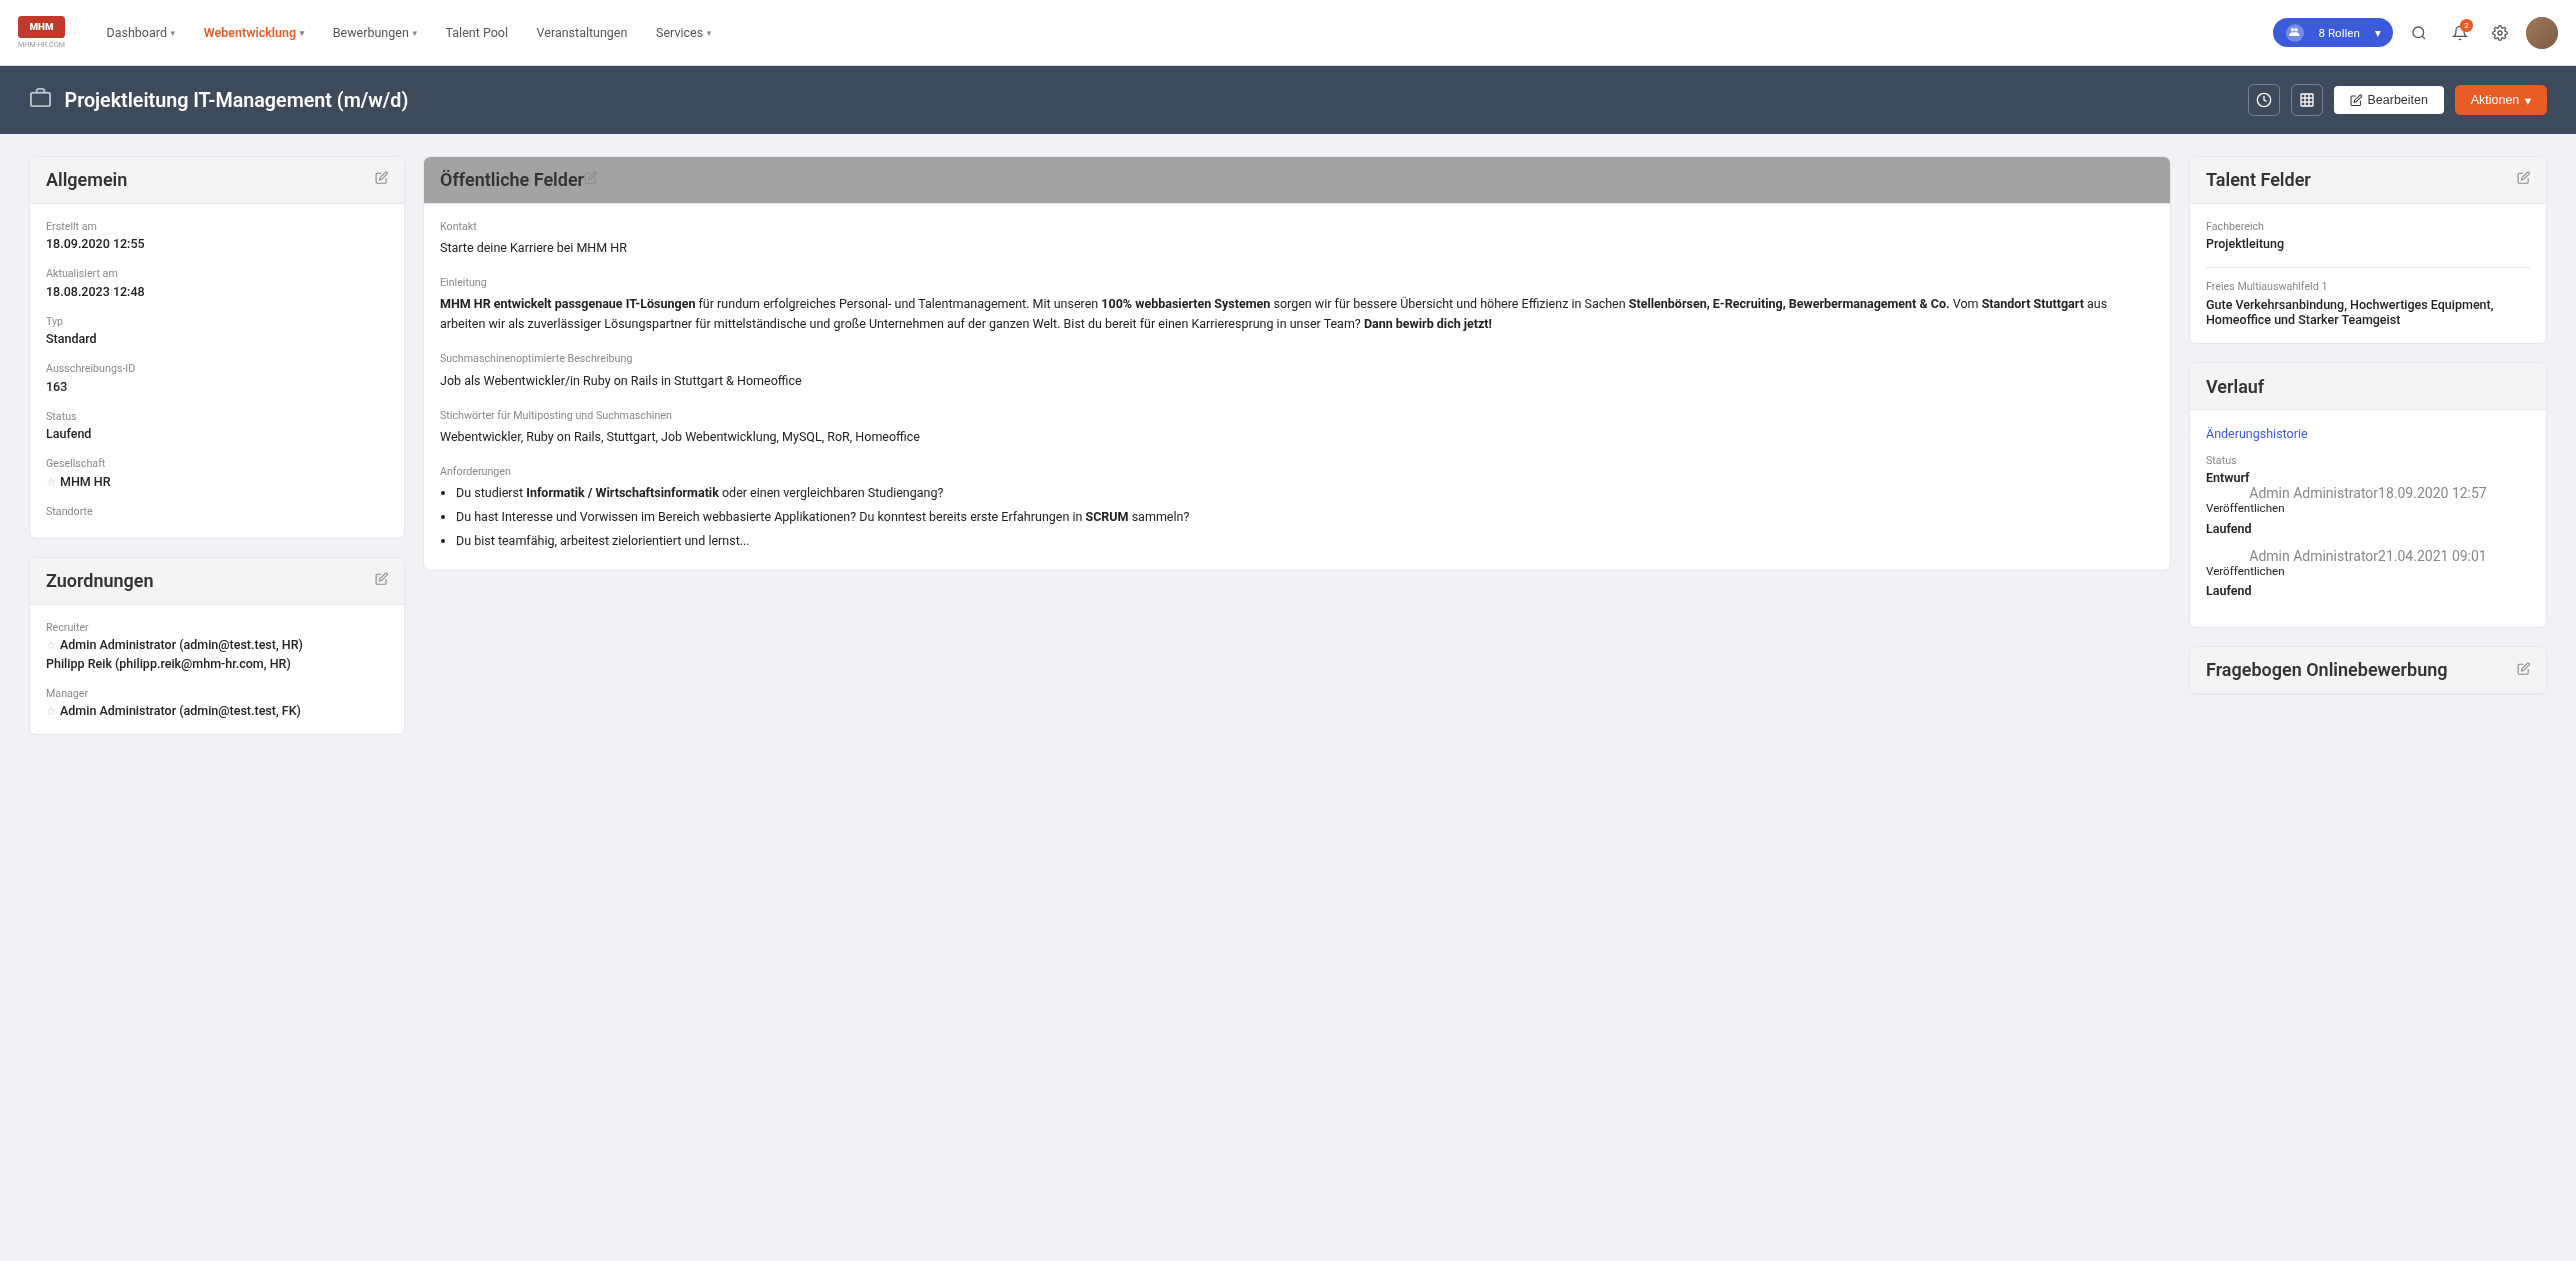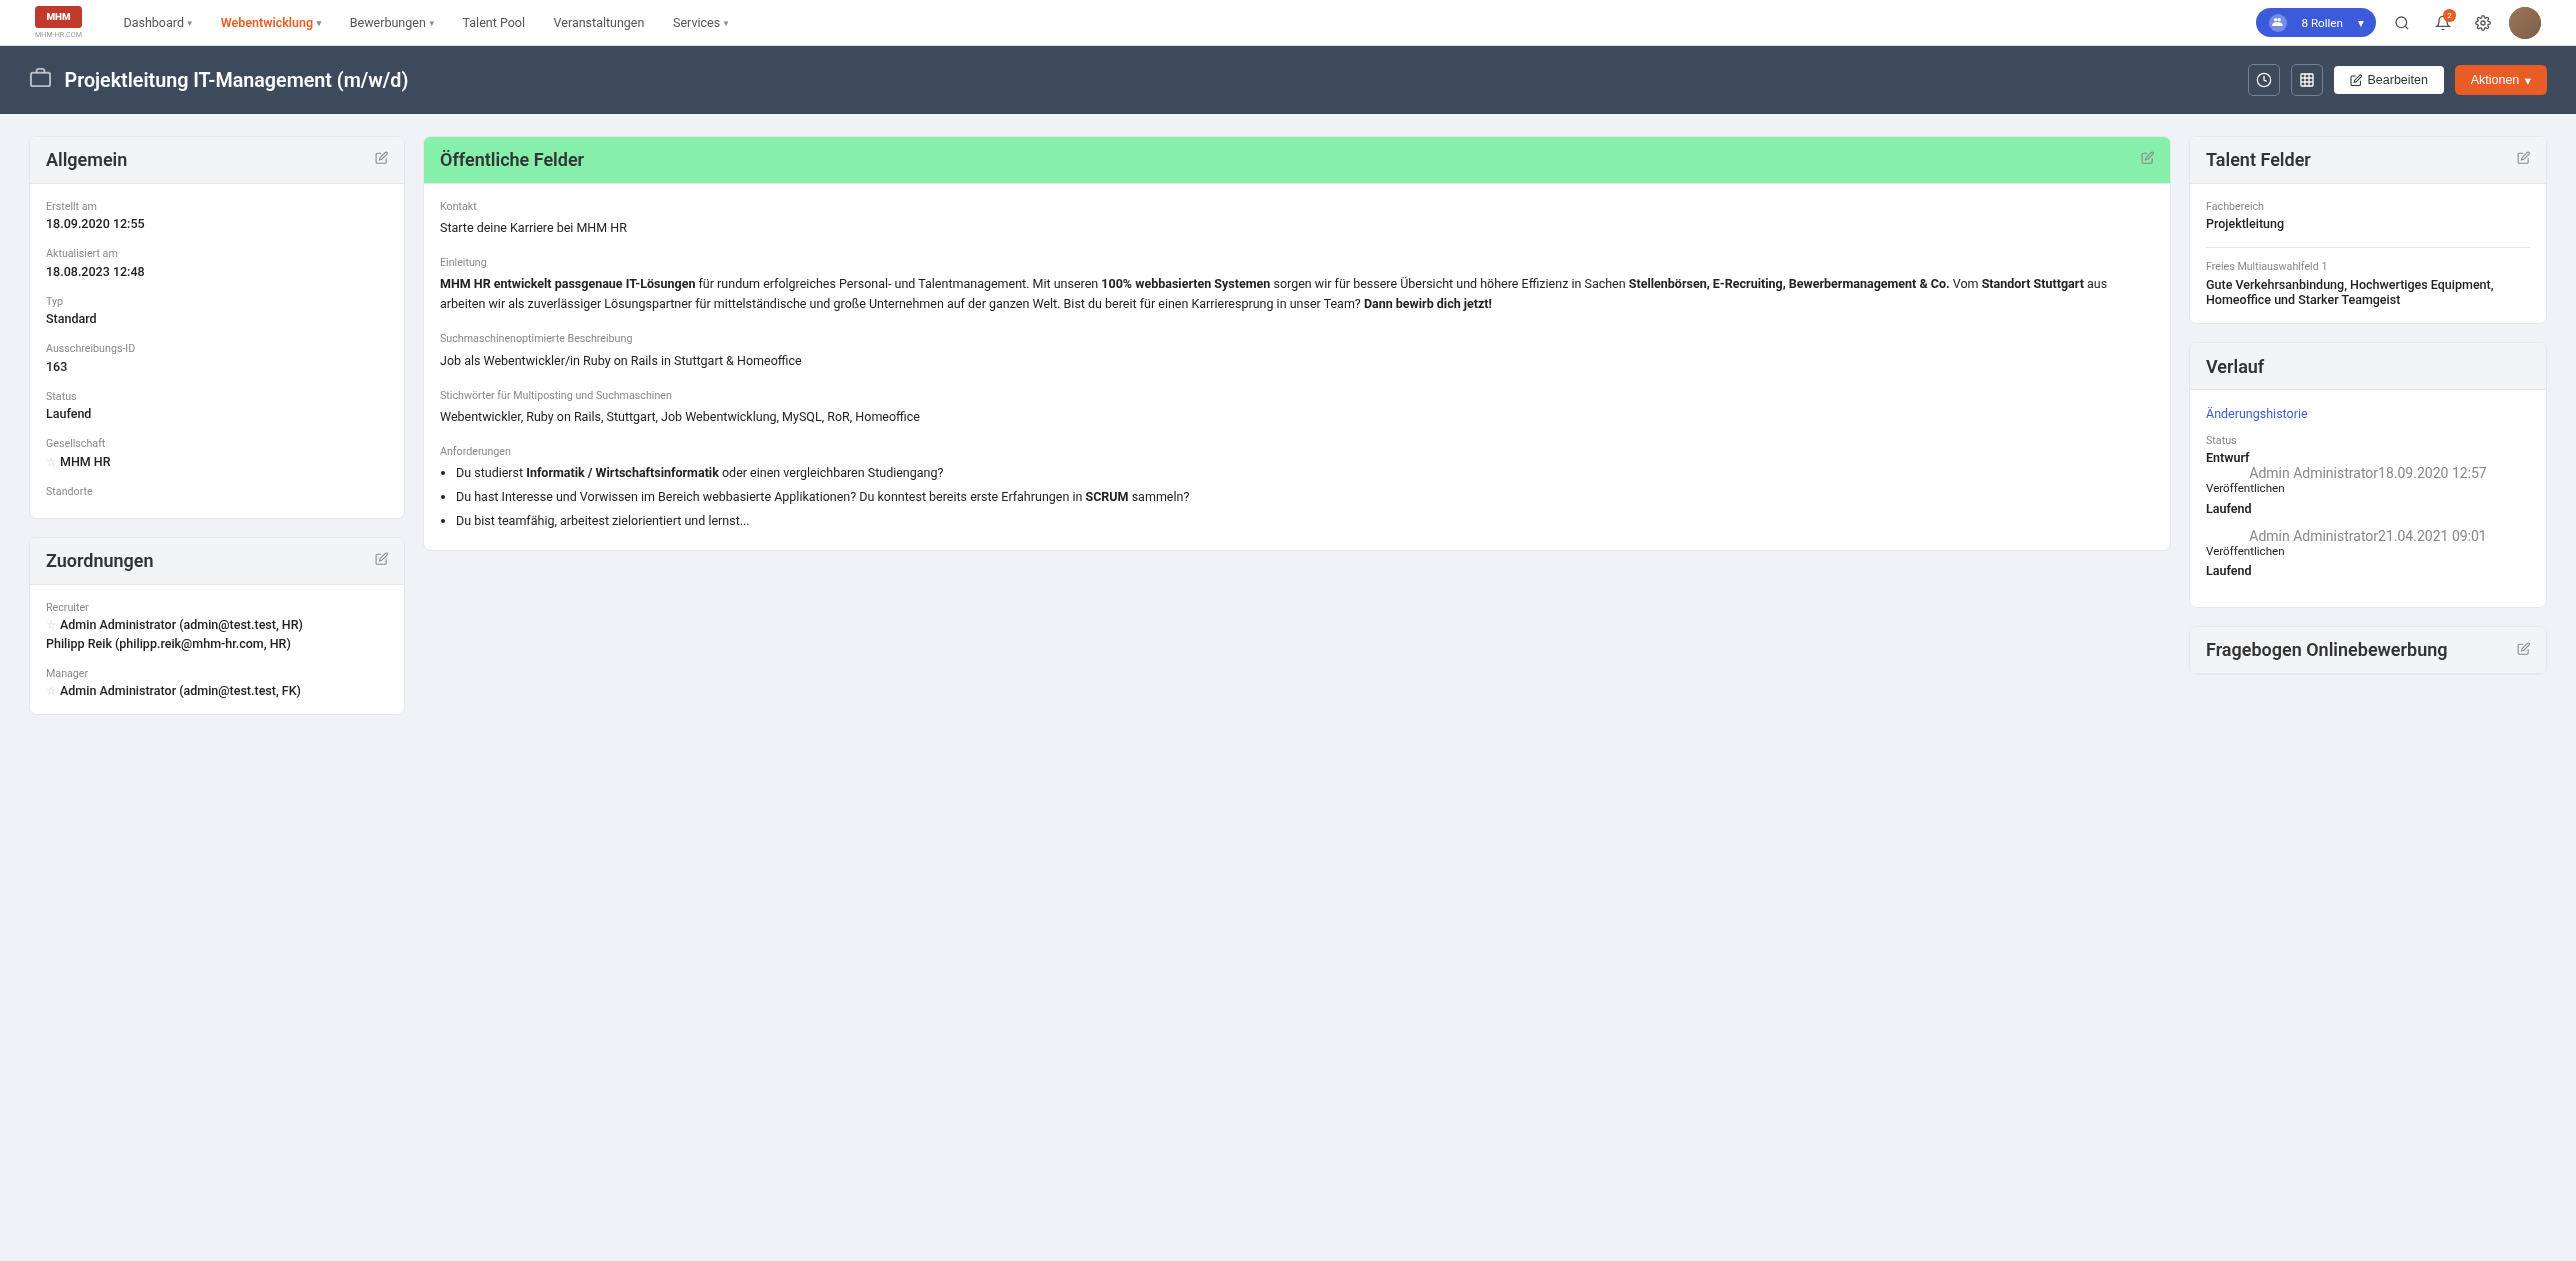--- a/index.html
+++ b/index.html
@@ -1,19 +1,19 @@
 <!DOCTYPE html>
 <html style="font-size:14.3px"><head>
   <meta charset="utf-8">
   <style>
     * { box-sizing: border-box; margin: 0; padding: 0; }
     body { font-family: -apple-system, BlinkMacSystemFont, 'Segoe UI', Roboto, sans-serif; background: #f0f2f5; font-size: 12.5px; color: #333; }
 
     
-    .nav { background: #fff; height: 46px; display: flex; align-items: center; padding: 0 35px; border-bottom: 0.9px solid #e0e0e0; position: sticky; top: 0; z-index: 100; gap: 0; }
+    .nav { background: #fff; height: 66px; display: flex; align-items: center; padding: 0 18px; border-bottom: 0.9px solid #e0e0e0; position: sticky; top: 0; z-index: 100; gap: 0; }
     .nav-logo { display: flex; align-items: center; margin-right: 29px; }
     .logo-box { background: #c0392b; color: #fff; font-weight: 900; font-size: 9.8px; padding: 5.4px 7.2px; border-radius: 3.6px; line-height: 1.2; text-align: center; }
     .logo-sub { font-size: 7.2px; color: #999; margin-top: 1.8px; text-align: center; }
     .nav-items { display: flex; align-items: center; gap: 3.6px; flex: 1; }
     .nav-item { padding: 7.2px 12.5px; font-size: 12.5px; color: #555; cursor: pointer; border-radius: 3.6px; display: flex; align-items: center; gap: 3.6px; white-space: nowrap; }
     .nav-item.active { color: #e85d26; font-weight: 600; }
     .nav-item .chevron { font-size: 9px; color: #888; }
     .nav-right { display: flex; align-items: center; gap: 10.7px; }
     .roles-btn { display: flex; align-items: center; gap: 15px; background: #3b5bdb; color: #fff; border-radius: 18px; padding: 5.4px 12.5px; font-size: 11.6px; cursor: pointer; }
     .roles-icon { width: 18px; height: 18px; background: rgba(255,255,255,0.3); border-radius: 50%; display: flex; align-items: center; justify-content: center; font-size: 9px; }
@@ -48,21 +48,21 @@
     
     .info-row { margin-bottom: 16px; }
     .info-row:last-child { margin-bottom: 0; }
     .info-label { font-size: 10.7px; color: #888; margin-bottom: 3.6px; }
     .info-value { font-size: 12.5px; color: #222; font-weight: 500; }
     .info-value.star { display: flex; align-items: center; gap: 3.6px; }
     .star-icon { color: #ccc; font-size: 11.6px; }
 
     
     .of-card { background: #fff; border-radius: 7.2px; border: 0.9px solid #e5e7eb; overflow: hidden; }
-    .of-header { background: #86efac; padding: 12.5px 16px; display: flex; align-items: center; justify-content: space-between; border-bottom: 0.9px solid #e5e7eb; }
+    .of-header { background: #a3a3a3; padding: 12.5px 16px; display: flex; align-items: center; justify-content: flex-start; border-bottom: 0.9px solid #e5e7eb; }
     .of-body { padding: 16px; }
     .of-section { margin-bottom: 18px; }
     .of-section:last-child { margin-bottom: 0; }
     .of-section-label { font-size: 10.7px; color: #888; margin-bottom: 5.4px; }
     .of-section-value { font-size: 12.5px; color: #222; line-height: 1.6; }
     .of-section-value strong { font-weight: 700; }
     .of-section-value ul { margin-left: 16px; margin-top: 3.6px; }
     .of-section-value ul li { margin-bottom: 3.6px; line-height: 1.6; }
 
     

